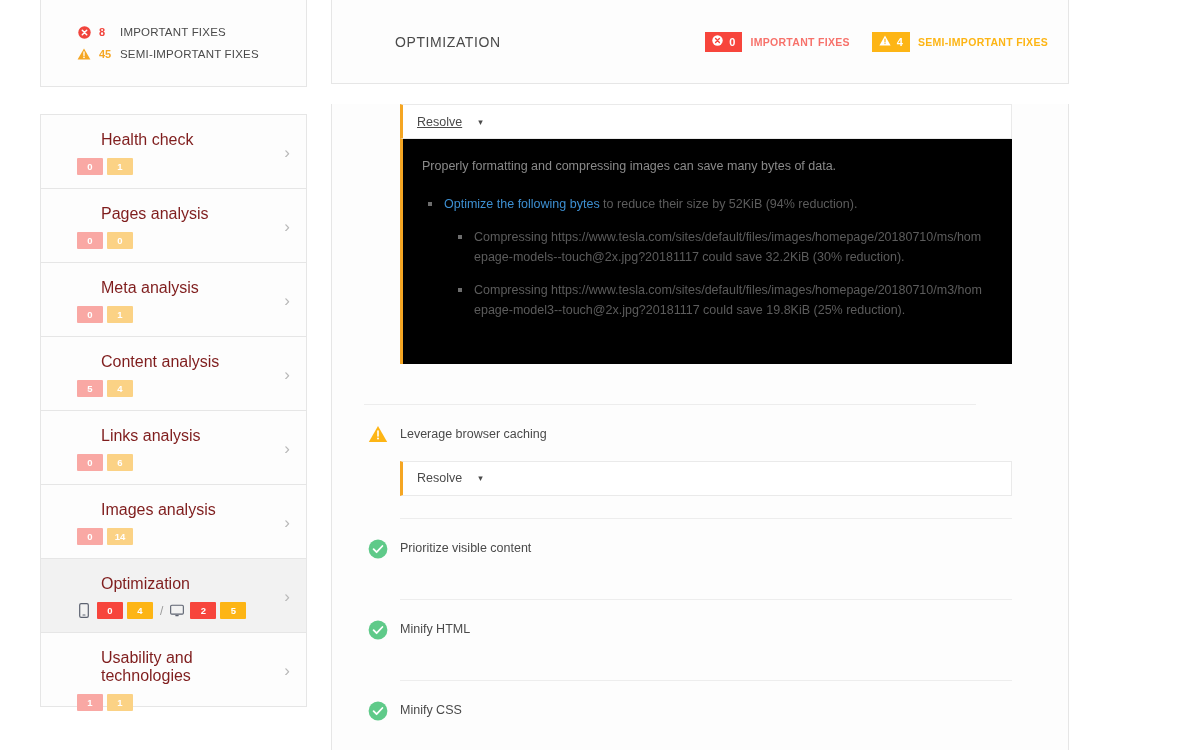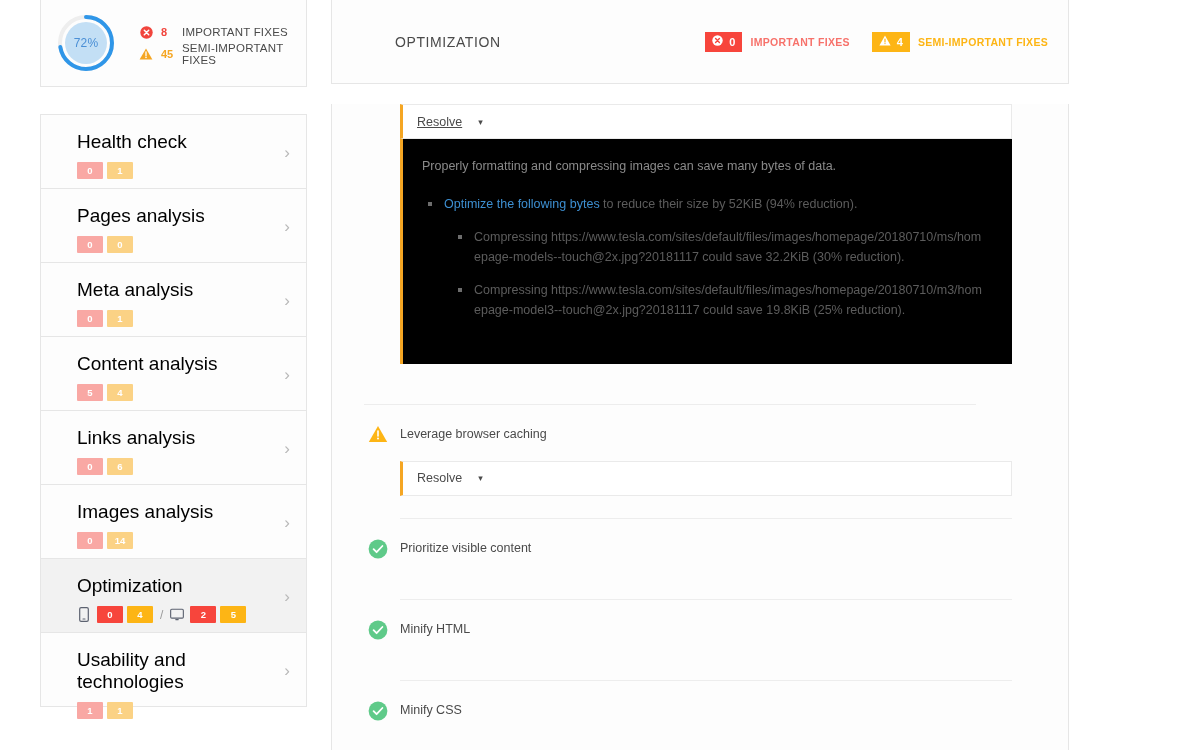--- a/index.html
+++ b/index.html
@@ -40,21 +40,21 @@
   .nav-list { margin-top: 27px; border:1px solid #e6e6e6; border-bottom:none; }
   .nav-item {
     position: relative;
     border-bottom: 1px solid #e6e6e6;
     height: 74px;
     padding: 16px 36px 0 36px;
     background: #fdfdfd;
     cursor: pointer;
   }
   .nav-item.active { background: #f2f2f2; height: 74px; }
-  .nav-item .nav-title { font-size: 19px; color:#000000; margin-bottom: 9px; }
+  .nav-item .nav-title { font-size: 16px; color:#7f1d1d; margin-bottom: 9px; margin-left: 24px; }
   .nav-badges { display:flex; align-items:center; gap:4px; }
   .badge {
     min-width: 26px; height: 17px;
     display:flex; align-items:center; justify-content:center;
     font-size: 9.5px; font-weight:bold; color:#fff;
     border-radius: 1px;
     padding: 0 5px;
   }
   .badge.red-soft { background:#f9a8a4; }
   .badge.amb-soft { background:#fbd285; }
@@ -137,28 +137,20 @@
   .row-divider.tall { margin-top: 40px; }
 </style>
 </head>
 <body>
 
 <div class="page">
 
   <div class="left-col">
 
     <div class="summary-card">
-      <div class="donut-wrap">
-        <svg width="62" height="62" viewBox="0 0 62 62">
-          <circle cx="31" cy="31" r="26" fill="none" stroke="#eeeeee" stroke-width="4"></circle>
-          <circle cx="31" cy="31" r="26" fill="none" stroke="#2f96e8" stroke-width="4" stroke-linecap="round" stroke-dasharray="117.6 163.4" transform="rotate(-90 31 31)"></circle>
-          <circle cx="31" cy="31" r="21" fill="#c3dff5"></circle>
-        </svg>
-        <div class="donut-label">72%</div>
-      </div>
       <div class="summary-lines">
         <div class="summary-line">
           <span class="sum-ico">
             <svg width="13" height="13" viewBox="0 0 13 13">
               <circle cx="6.5" cy="6.5" r="6.2" fill="#f1453d"></circle>
               <path d="M4.3 4.3 L8.7 8.7 M8.7 4.3 L4.3 8.7" stroke="#fff" stroke-width="1.5" stroke-linecap="round"></path>
             </svg>
           </span>
           <span class="sum-num red">8</span>
           <span class="sum-txt">IMPORTANT FIXES</span>

